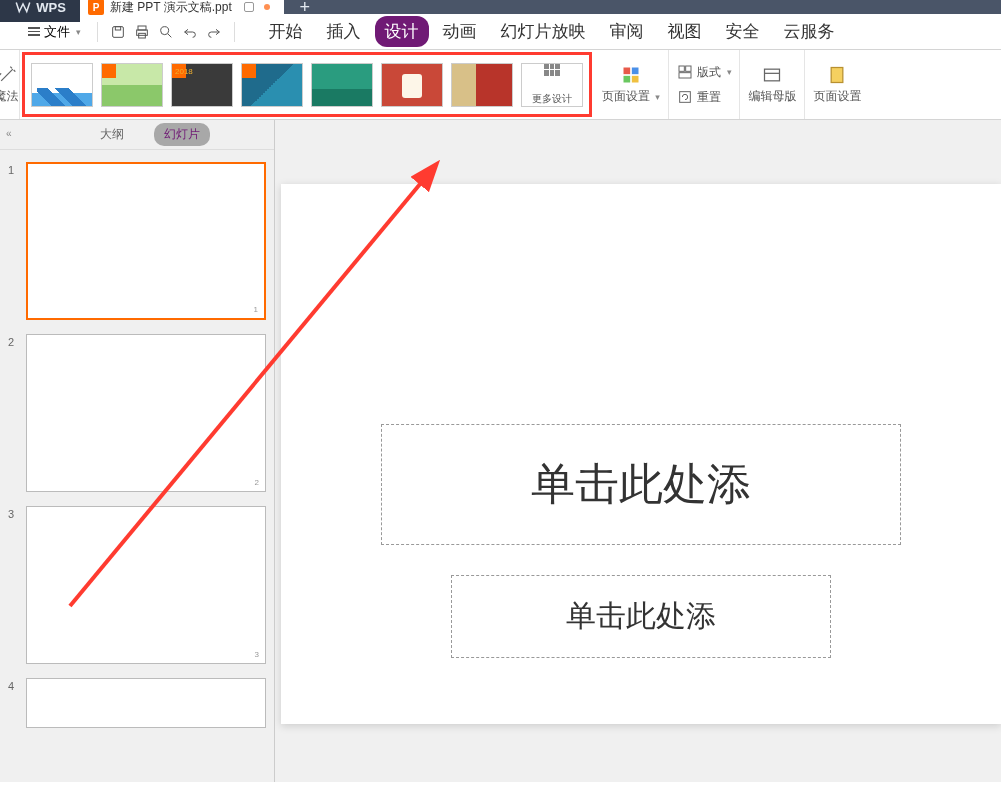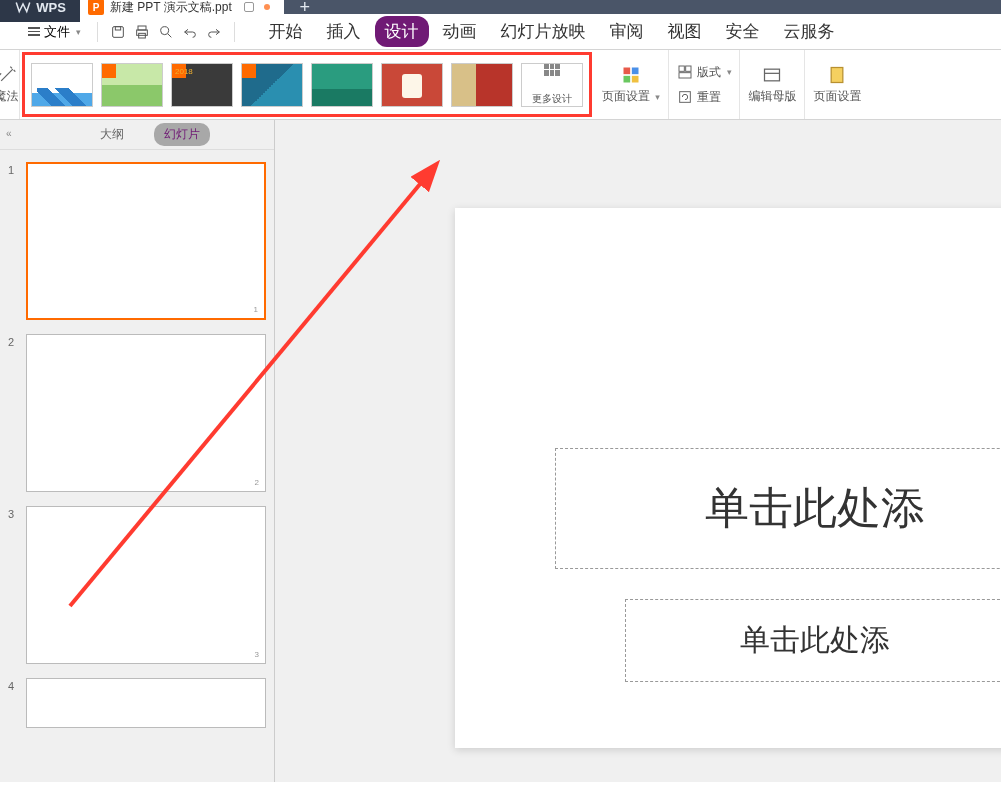--- a/index.html
+++ b/index.html
@@ -65,21 +65,21 @@
     .collapse-btn { position: absolute; left: 6px; top: 8px; font-size: 10px; color: #888; cursor: pointer; }
     .panel-tab { font-size: 12px; color: #666; cursor: pointer; padding: 3px 10px; border-radius: 10px; }
     .panel-tab.active { background: #a8a8a8; color: #701a75; }
     .slide-list { flex: 1; overflow-y: auto; padding: 12px 8px; }
     .slide-item { display: flex; margin-bottom: 14px; }
     .slide-num { width: 18px; font-size: 11px; color: #666; padding-top: 2px; }
     .slide-thumb { flex: 1; height: 158px; background: #fff; border: 1px solid #bbb; position: relative; }
     .slide-thumb.selected { border: 2px solid #ff6a00; }
     .slide-thumb .pagenum { position: absolute; bottom: 4px; right: 6px; font-size: 8px; color: #999; }
 
-    .editor-area { flex: 1; background: #f0f0f0; display: flex; flex-direction: column; align-items: flex-start; padding-top: 88px; overflow: hidden; }
+    .editor-area { flex: 1; background: #f0f0f0; display: flex; flex-direction: column; align-items: flex-end; padding-top: 64px; overflow: hidden; }
     .slide-canvas { width: 720px; height: 540px; background: #fff; box-shadow: 0 2px 8px rgba(0,0,0,0.15); margin-left: 180px; position: relative; padding: 40px; }
     .title-placeholder { border: 1px dashed #999; padding: 30px 40px; margin: 200px 60px 20px 60px; font-size: 44px; font-family: "SimSun", serif; color: #333; text-align: center; white-space: nowrap; overflow: hidden; }
     .subtitle-placeholder { border: 1px dashed #999; padding: 20px 40px; margin: 30px 130px 20px 130px; font-size: 30px; font-family: "SimSun", serif; color: #333; text-align: center; white-space: nowrap; overflow: hidden; }
 
     
     .arrow-overlay { position: absolute; top: 136px; left: 0; pointer-events: none; z-index: 100; }
   </style>
 </head>
 <body>
 

